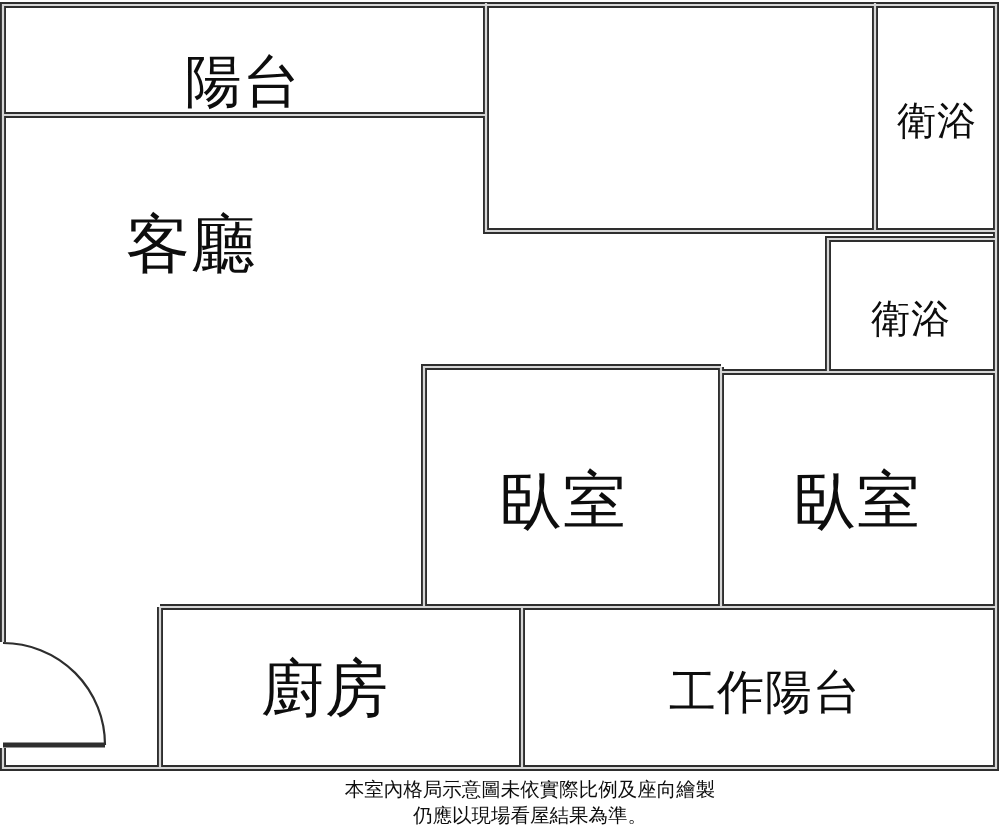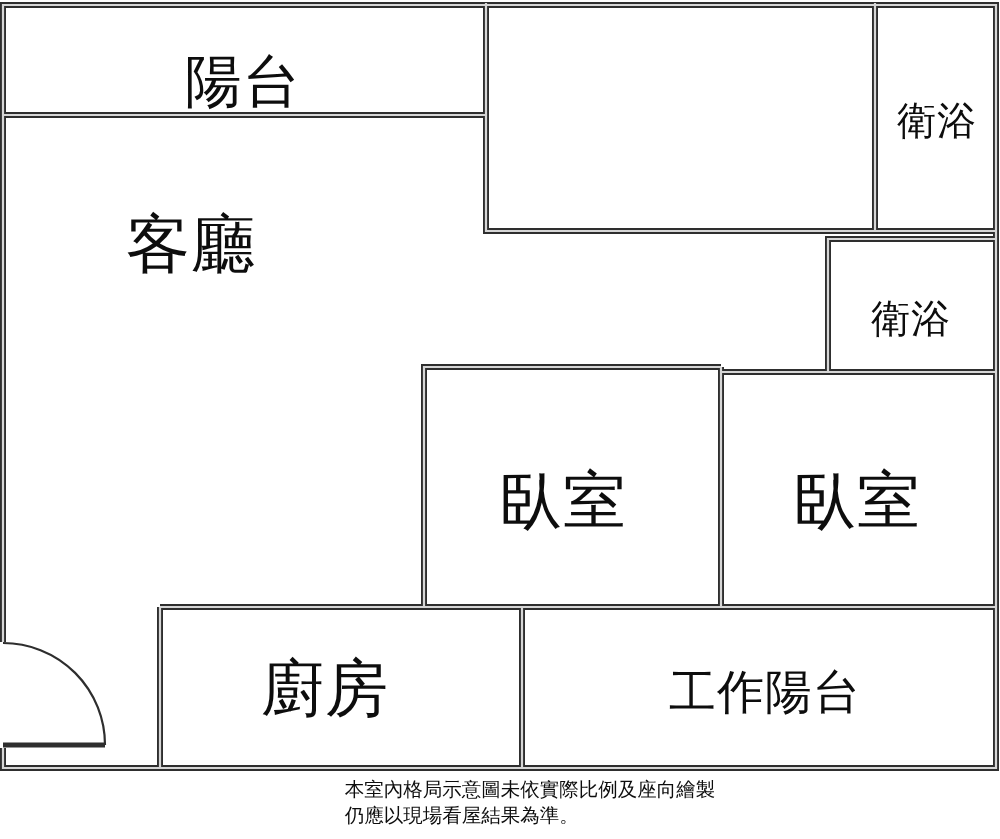--- a/index.html
+++ b/index.html
@@ -45,21 +45,21 @@
   .lbl-bed-left  { left: 563px; top: 500px; font-size: 63px; }
   .lbl-bed-right { left: 857px; top: 500px; font-size: 63px; }
   .lbl-kitchen   { left: 325px; top: 688px; font-size: 63px; }
   .lbl-work      { left: 765px; top: 691px; font-size: 47px; }
 
   .caption {
     position: absolute;
     left: 530px;
     top: 777px;
     transform: translateX(-50%);
-    text-align: left;
+    text-align: center;
     font-size: 19.5px;
     line-height: 25.5px;
     color: var(--text, #0d0d0d);
     white-space: nowrap;
   }
 </style>
 </head>
 <body>
 
 <div class="stage">

